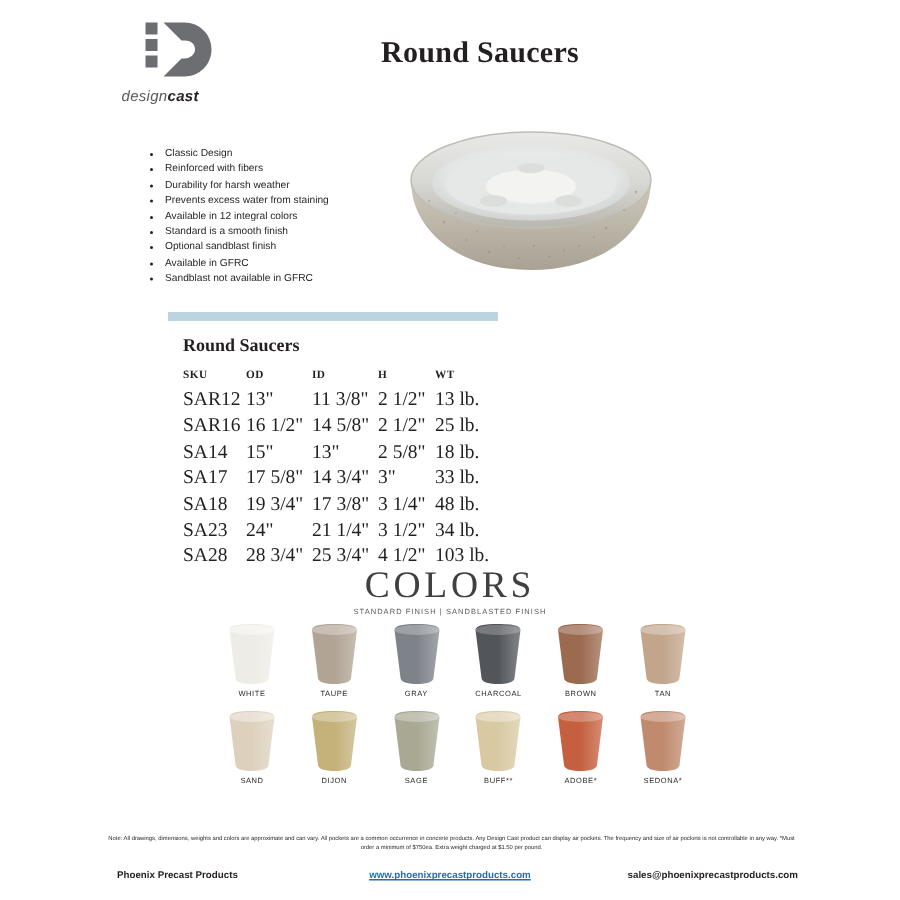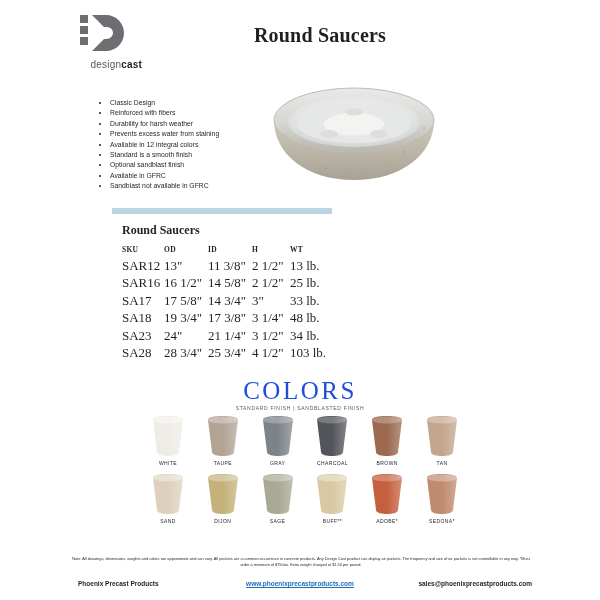--- a/index.html
+++ b/index.html
@@ -18,24 +18,25 @@
 
   
   .header {
     position: absolute;
     top: 0; left: 0;
     width: 600px;
     height: 78px;
   }
   .logo {
     position: absolute;
-    left: 64px;
+    left: 81px;
     top: 12px;
     width: 78px;
-    text-align: right;
+    text-align: left;
+    font-style: italic;
   }
   .logo-mark {
     width: 54px;
     height: 44px;
     margin: 0 auto;
     position: relative;
   }
   .logo-mark svg { display: block; }
   .logo-text {
     margin-top: 3px;
@@ -130,21 +131,21 @@
   .colors-head {
     position: absolute;
     left: 0; right: 0;
     top: 378px;
     text-align: center;
   }
   .colors-title {
     font-family: "Liberation Serif", serif;
     font-size: 25px;
     letter-spacing: 2.5px;
-    color: #1d4ed8;
+    color: #404040;
     line-height: 26px;
   }
   .colors-sub {
     font-size: 5px;
     letter-spacing: .7px;
     color: #58595b;
     margin-top: 1px;
   }
 
   .swatch-grid {
@@ -329,20 +330,27 @@
         <td class="c4">13 lb.</td>
       </tr>
       <tr>
         <td class="c0">SAR16</td>
         <td class="c1">16 1/2"</td>
         <td class="c2">14 5/8"</td>
         <td class="c3">2 1/2"</td>
         <td class="c4">25 lb.</td>
       </tr>
       <tr>
+        <td class="c0">SA14</td>
+        <td class="c1">15"</td>
+        <td class="c2">13"</td>
+        <td class="c3">2 5/8"</td>
+        <td class="c4">18 lb.</td>
+      </tr>
+      <tr>
         <td class="c0">SA17</td>
         <td class="c1">17 5/8"</td>
         <td class="c2">14 3/4"</td>
         <td class="c3">3"</td>
         <td class="c4">33 lb.</td>
       </tr>
       <tr>
         <td class="c0">SA18</td>
         <td class="c1">19 3/4"</td>
         <td class="c2">17 3/8"</td>

